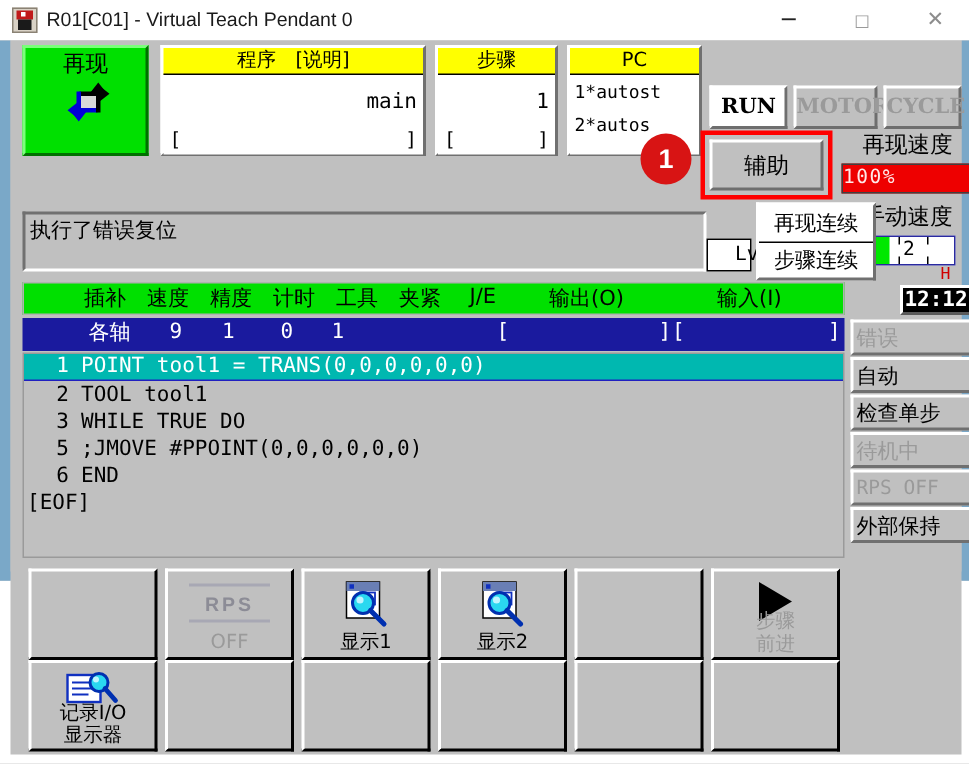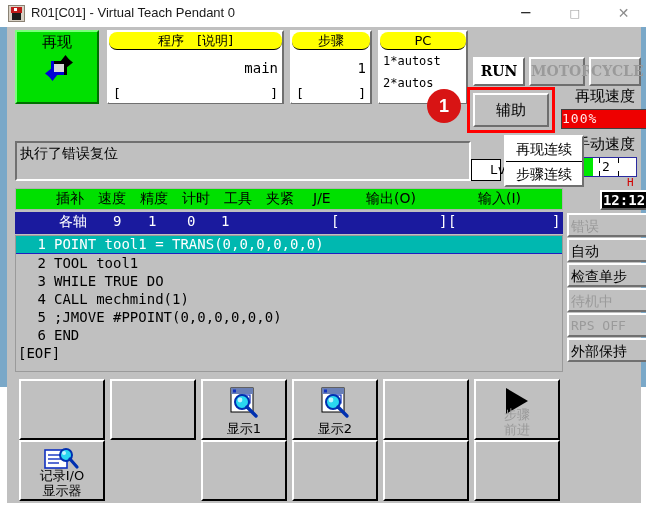--- a/index.html
+++ b/index.html
@@ -62,21 +62,21 @@
     position:absolute;left:0;top:1px;width:100%;text-align:center;
     font-size:15px;color:#000;font-family:"DejaVu Sans",sans-serif;
   }
   .cycicon{position:absolute;left:27px;top:22px;width:30px;height:28px;}
 
   .panel{position:absolute;top:3px;height:74px;background:#ffffff;
     border:2px solid;border-color:#ffffff #707070 #707070 #ffffff;box-sizing:border-box;}
   .panel .hdr{
     height:17px;line-height:17px;background:#ffff00;color:#000;
     text-align:center;font-size:13px;border-bottom:1px solid #000;
-    font-family:"DejaVu Sans",sans-serif;white-space:nowrap;overflow:hidden;border-radius:8px;
+    font-family:"DejaVu Sans",sans-serif;white-space:nowrap;overflow:hidden;
   }
   .panel .bodyp{position:relative;height:53px;background:#fff;overflow:hidden;}
   .panel .val{
     position:absolute;right:4px;top:10px;font-size:14px;color:#000;
     font-family:"DejaVu Sans Mono","Liberation Mono",monospace;
   }
   .panel .brk{
     position:absolute;left:4px;right:4px;bottom:2px;font-size:13px;color:#000;
     font-family:"DejaVu Sans Mono",monospace;
   }
@@ -386,21 +386,20 @@
           <span class="mono" style="left: 316px;">[</span>
           <span class="mono" style="left: 424px;">]</span>
           <span class="mono" style="left: 433px;">[</span>
           <span class="mono" style="left: 537px;">]</span>
         </div>
 
     <div class="codearea" id="code-area">
           <div class="codeline sel"><span class="num">1</span><span class="code">POINT tool1 = TRANS(0,0,0,0,0,0)</span></div>
           <div class="codeline"><span class="num">2</span><span class="code">TOOL tool1</span></div>
           <div class="codeline"><span class="num">3</span><span class="code">WHILE TRUE DO</span></div>
-          <div class="codeline"><span class="num">4</span><span class="code">CALL mechmind(1)</span></div>
           <div class="codeline"><span class="num">5</span><span class="code">;JMOVE #PPOINT(0,0,0,0,0,0)</span></div>
           <div class="codeline"><span class="num">6</span><span class="code">END</span></div>
           <div class="eof">[EOF]</div>
         </div>
 
     <div class="clock">12:12</div>
     <div class="statlist" id="stat-list">
           <div class="statitem off">错误</div>
           <div class="statitem">自动</div>
           <div class="statitem">检查单步</div>
@@ -422,20 +421,28 @@
                 <circle cx="21" cy="6" r="2" fill="#bff4ff"></circle>
                 <line x1="27" y1="12" x2="34" y2="20" stroke="#0030b0" stroke-width="3.2" stroke-linecap="round"></line>
               </svg>
               <div class="cap two">
                 <div>记录I/O</div>
                 <div>显示器</div>
               </div>
             </div>
           </div>
           <div class="tcol" style="left: 97px;">
+            <div class="tcell">
+              <div class="rps-line" style="top:8px;"></div>
+              <div class="rps-lbl">RPS</div>
+              <div class="rps-line" style="top:32px;"></div>
+              <div class="cap off">
+                <div>OFF</div>
+              </div>
+            </div>
             <div class="tcell"></div>
           </div>
           <div class="tcol" style="left: 188px;">
             <div class="tcell">
               <svg class="ico" width="34" height="34" viewBox="0 0 34 34">
                 <rect x="4" y="2" width="22" height="24" fill="#ffffff" stroke="#000" stroke-width="1"></rect>
                 <rect x="4" y="2" width="22" height="6" fill="#6a7fb5"></rect>
                 <rect x="6" y="3.5" width="3" height="3" fill="#1030c0"></rect>
                 <rect x="13" y="9" width="10" height="8" fill="#ffffff" stroke="#1030c0" stroke-width="1.2"></rect>
                 <circle cx="15" cy="16" r="7" fill="#2ad8f0" stroke="#0030b0" stroke-width="2"></circle>

